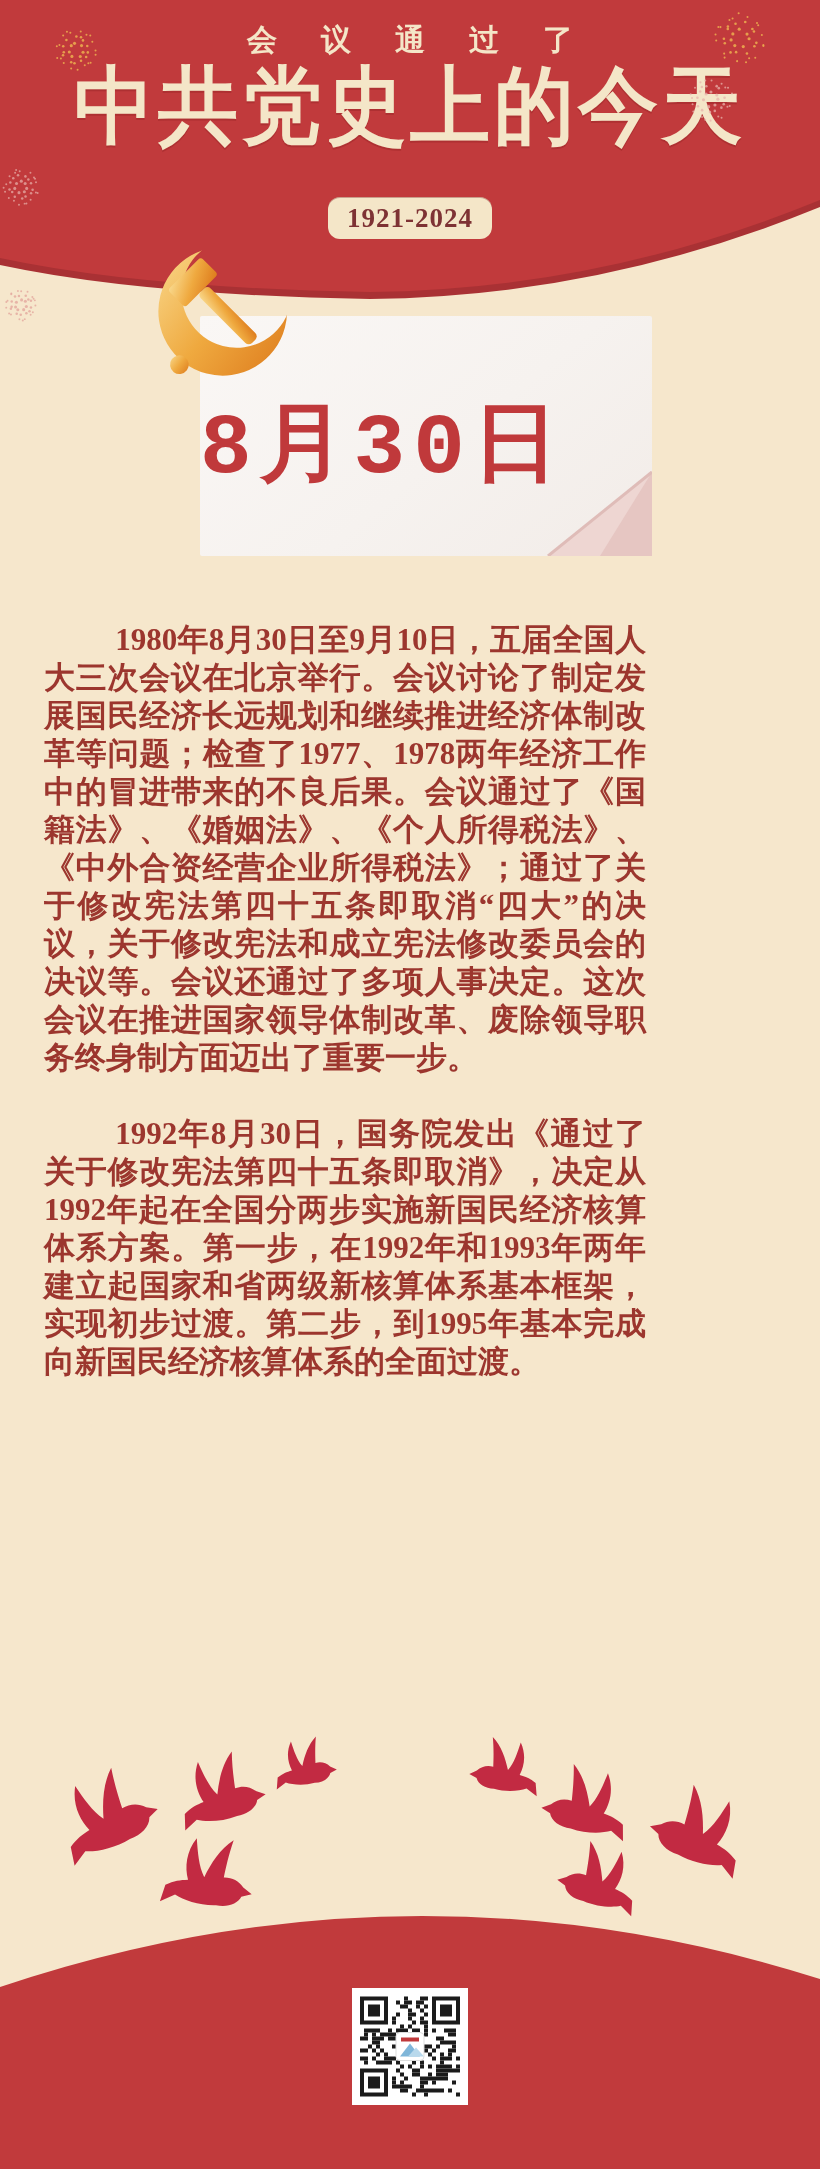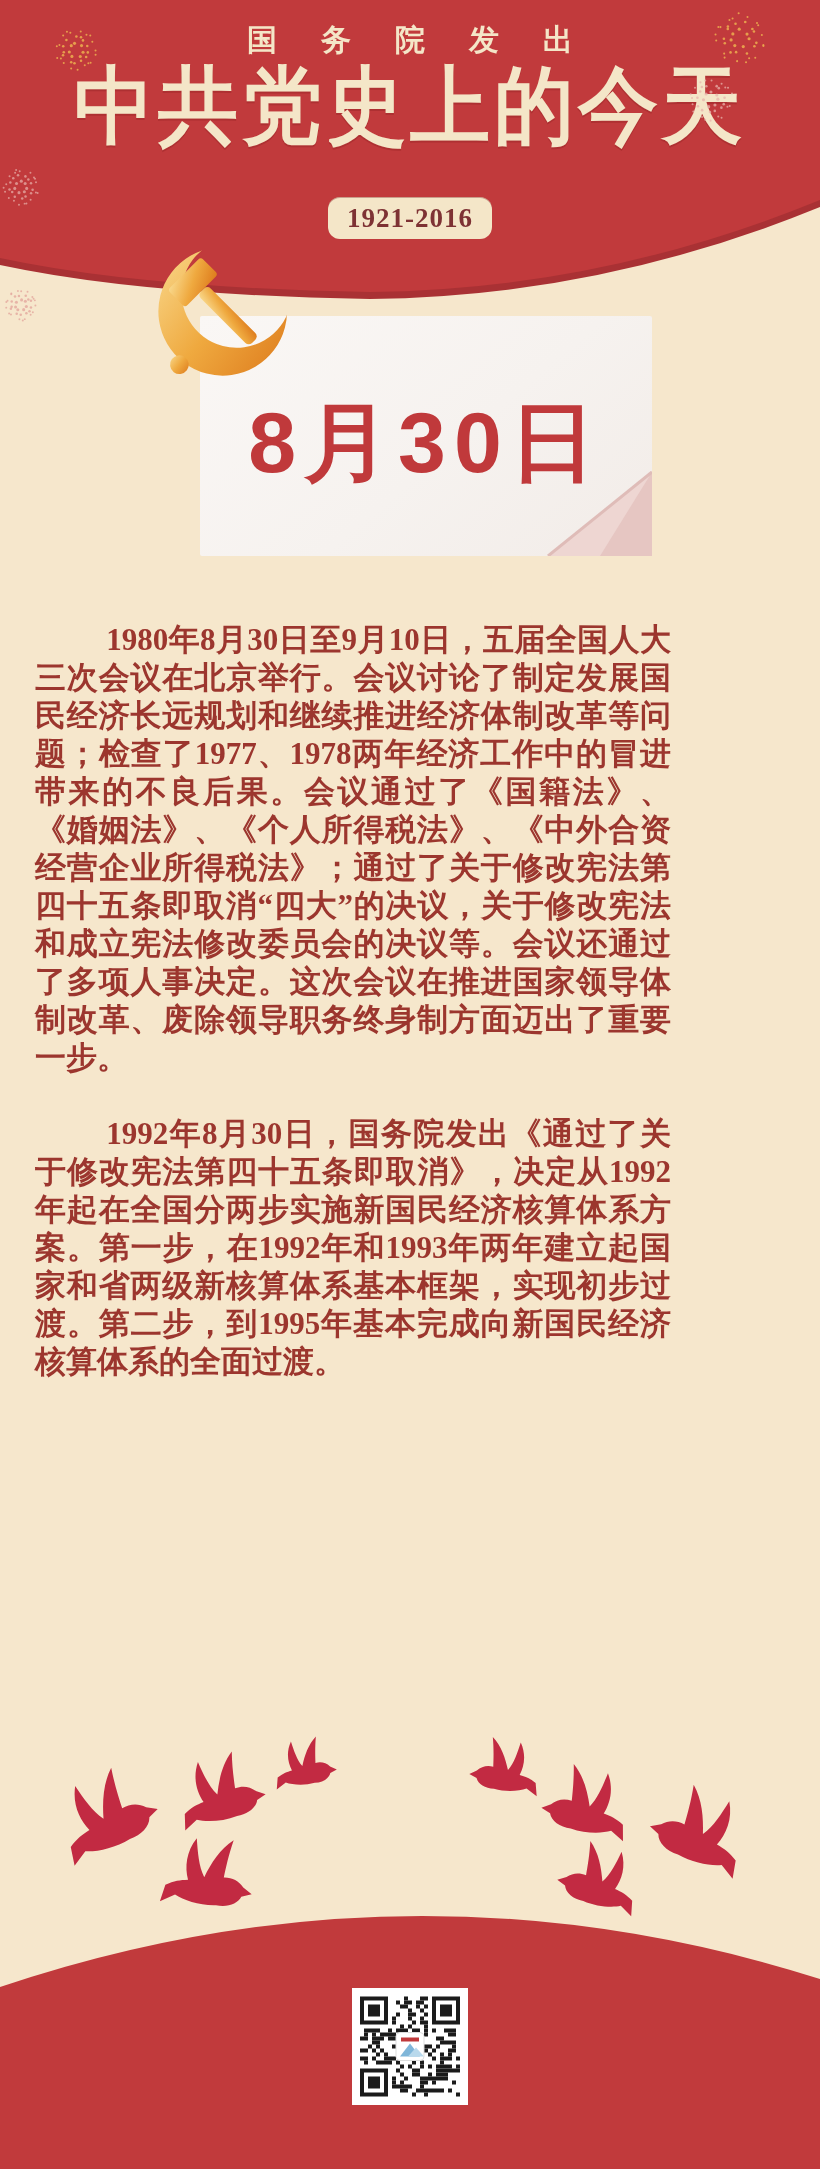--- a/index.html
+++ b/index.html
@@ -30,29 +30,29 @@
     box-shadow:0 1px 0 rgba(120,30,30,.35) inset;
   }
   
   .date-card{
     position:absolute;left:200px;top:316px;width:452px;height:240px;
     background:linear-gradient(140deg,#faf7f5 0%,#f6f2ef 55%,#f2ece8 100%);
     border-radius:2px;
   }
   .date-text{
     position:absolute;left:0;top:50%;width:100%;transform:translateY(-44%);
-    text-align:center;color:#c0393b;font-size:86px;font-weight:900;
-    letter-spacing:8px;white-space:nowrap;
+    color:#c0393b;font-size:86px;font-weight:900;
+    letter-spacing:8px;white-space:nowrap;font-family:Liberation Mono, monospace;
   }
   .curl-svg{position:absolute;right:0;bottom:0;width:452px;height:240px;display:block;}
   .emblem-svg{position:absolute;left:146px;top:236px;width:152px;height:158px;display:block;}
   
   .article{
-    position:absolute;left:8px;top:621px;width:690px;box-sizing:border-box;
-    padding:0 27px;color:#9c362e;
+    position:absolute;left:0;top:621px;width:690px;box-sizing:border-box;
+    padding:0 44px;color:#9c362e;
     font-family:"Liberation Serif",serif;font-weight:700;
     font-size:31px;line-height:38px;text-align:justify;
   }
   .article p{margin:0 0 38px 0;text-indent:2.3em;}
   
   .dove{position:absolute;}
   .dove svg{display:block;width:100%;height:100%;}
   
   .fw{position:absolute;}
   .fw svg{display:block;width:100%;height:100%;}
@@ -67,23 +67,23 @@
 </head>
 <body>
 
 <div id="poster">
 
   <svg class="header-svg" viewBox="0 0 820 300" preserveAspectRatio="none" aria-hidden="true">
     <path d="M0,0 H820 V207 Q600,297 370,299 Q140,295 0,265 Z" fill="#a93134"></path>
     <path d="M0,0 H820 V200 Q600,290 370,292 Q140,288 0,258 Z" fill="#c13a3c"></path>
   </svg>
 
-  <div class="kicker">国务院发出</div>
+  <div class="kicker">会议通过了</div>
   <div class="main-title">中共党史上的今天</div>
-  <div class="year-badge">1921-2016</div>
+  <div class="year-badge">1921-2024</div>
 
   <span class="fw" style="left:54px;top:28px;width:44px;height:44px">
       <svg viewBox="0 0 48 48">
         <circle cx="31.69801370178567" cy="26.52084192459996" r="1.7" fill="#eaa84e" opacity="0.9"></circle>
         <circle cx="28.631219689449814" cy="31.06323133527086" r="1.7" fill="#eaa84e" opacity="0.9"></circle>
         <circle cx="19.527007880580406" cy="30.955870982531106" r="1.7" fill="#eaa84e" opacity="0.9"></circle>
         <circle cx="16.720677538997165" cy="26.192659093046732" r="1.7" fill="#eaa84e" opacity="0.9"></circle>
         <circle cx="18.85035270292168" cy="19.279687812005626" r="1.7" fill="#eaa84e" opacity="0.9"></circle>
         <circle cx="22.397908292131827" cy="16.73994225024755" r="1.7" fill="#eaa84e" opacity="0.9"></circle>
         <circle cx="30.047924115664763" cy="19.21159196329164" r="1.7" fill="#eaa84e" opacity="0.9"></circle>

